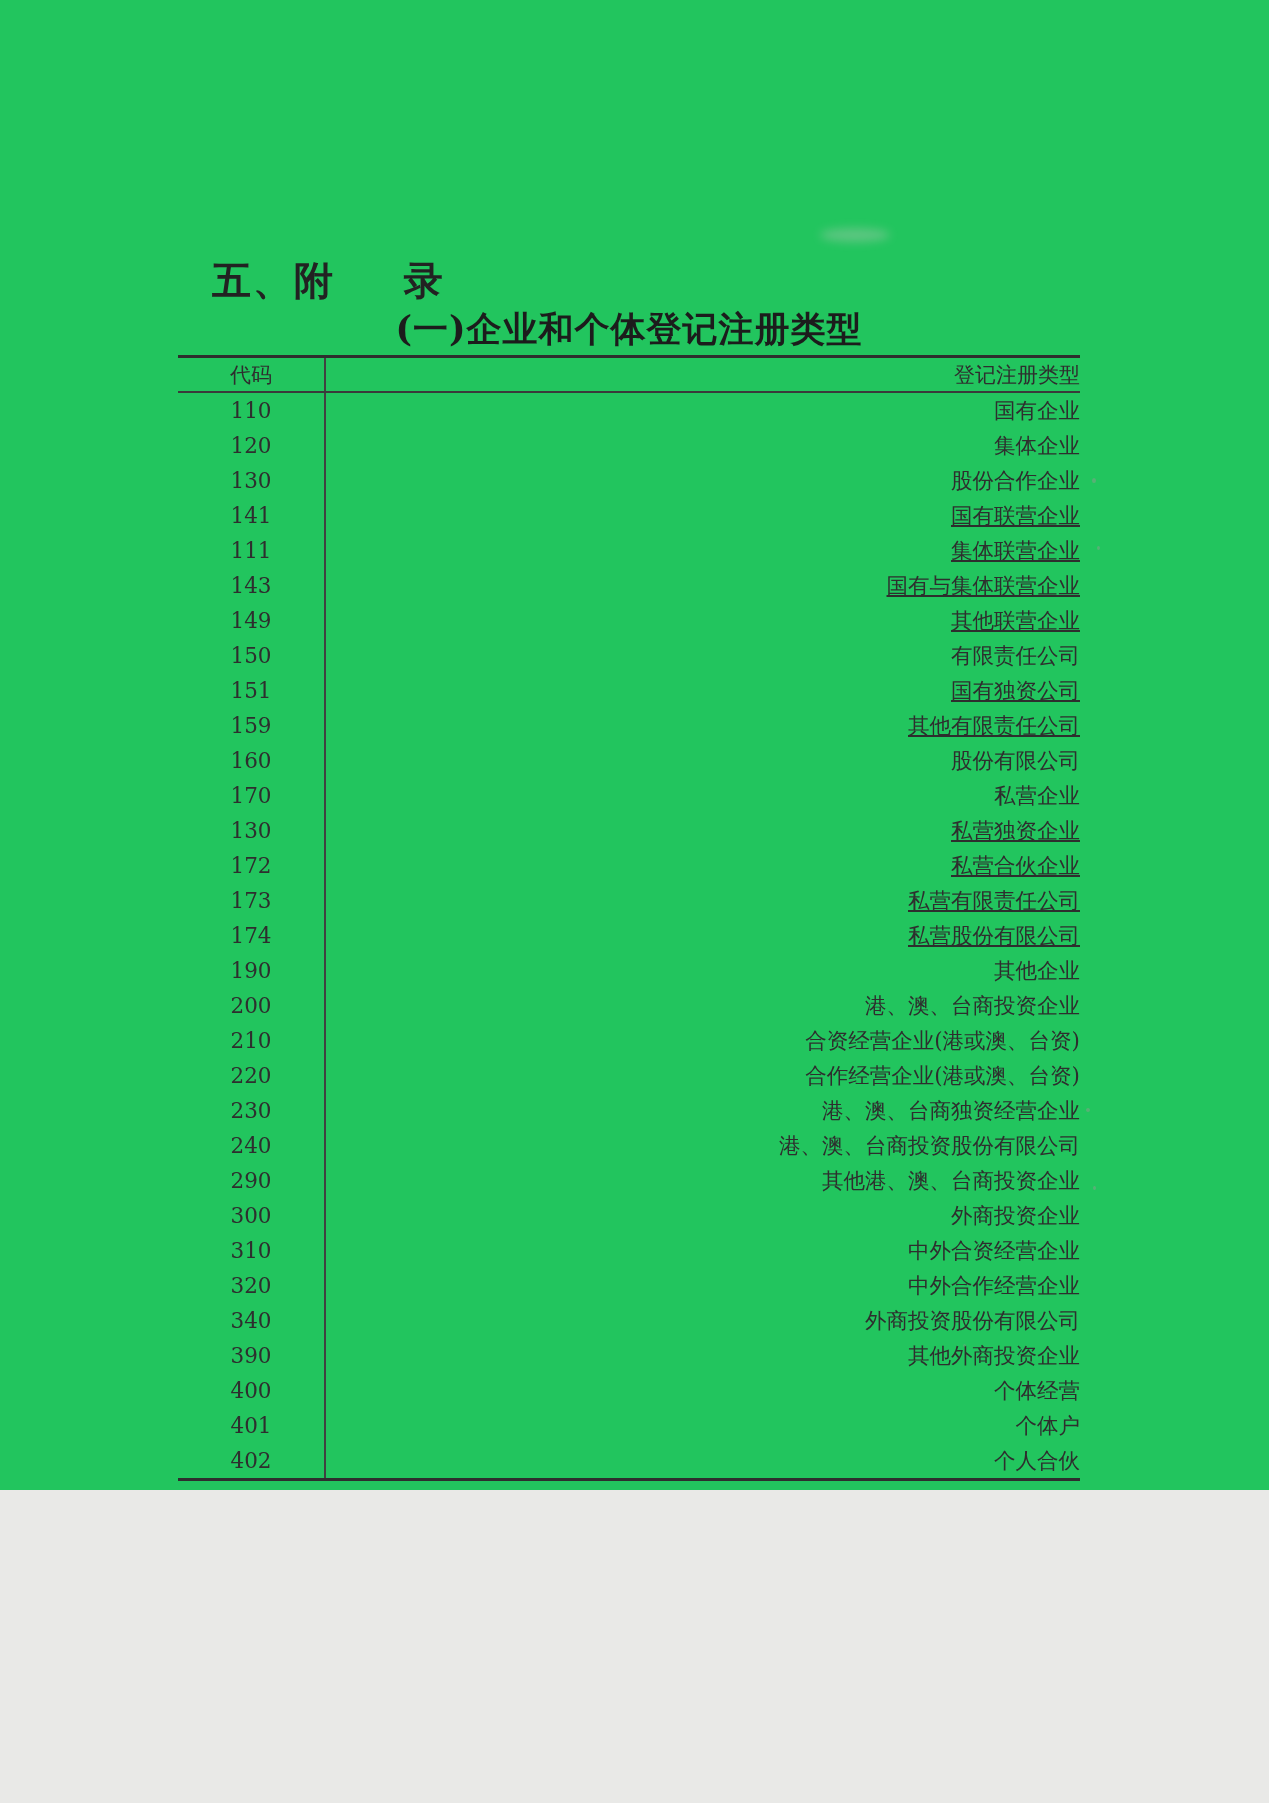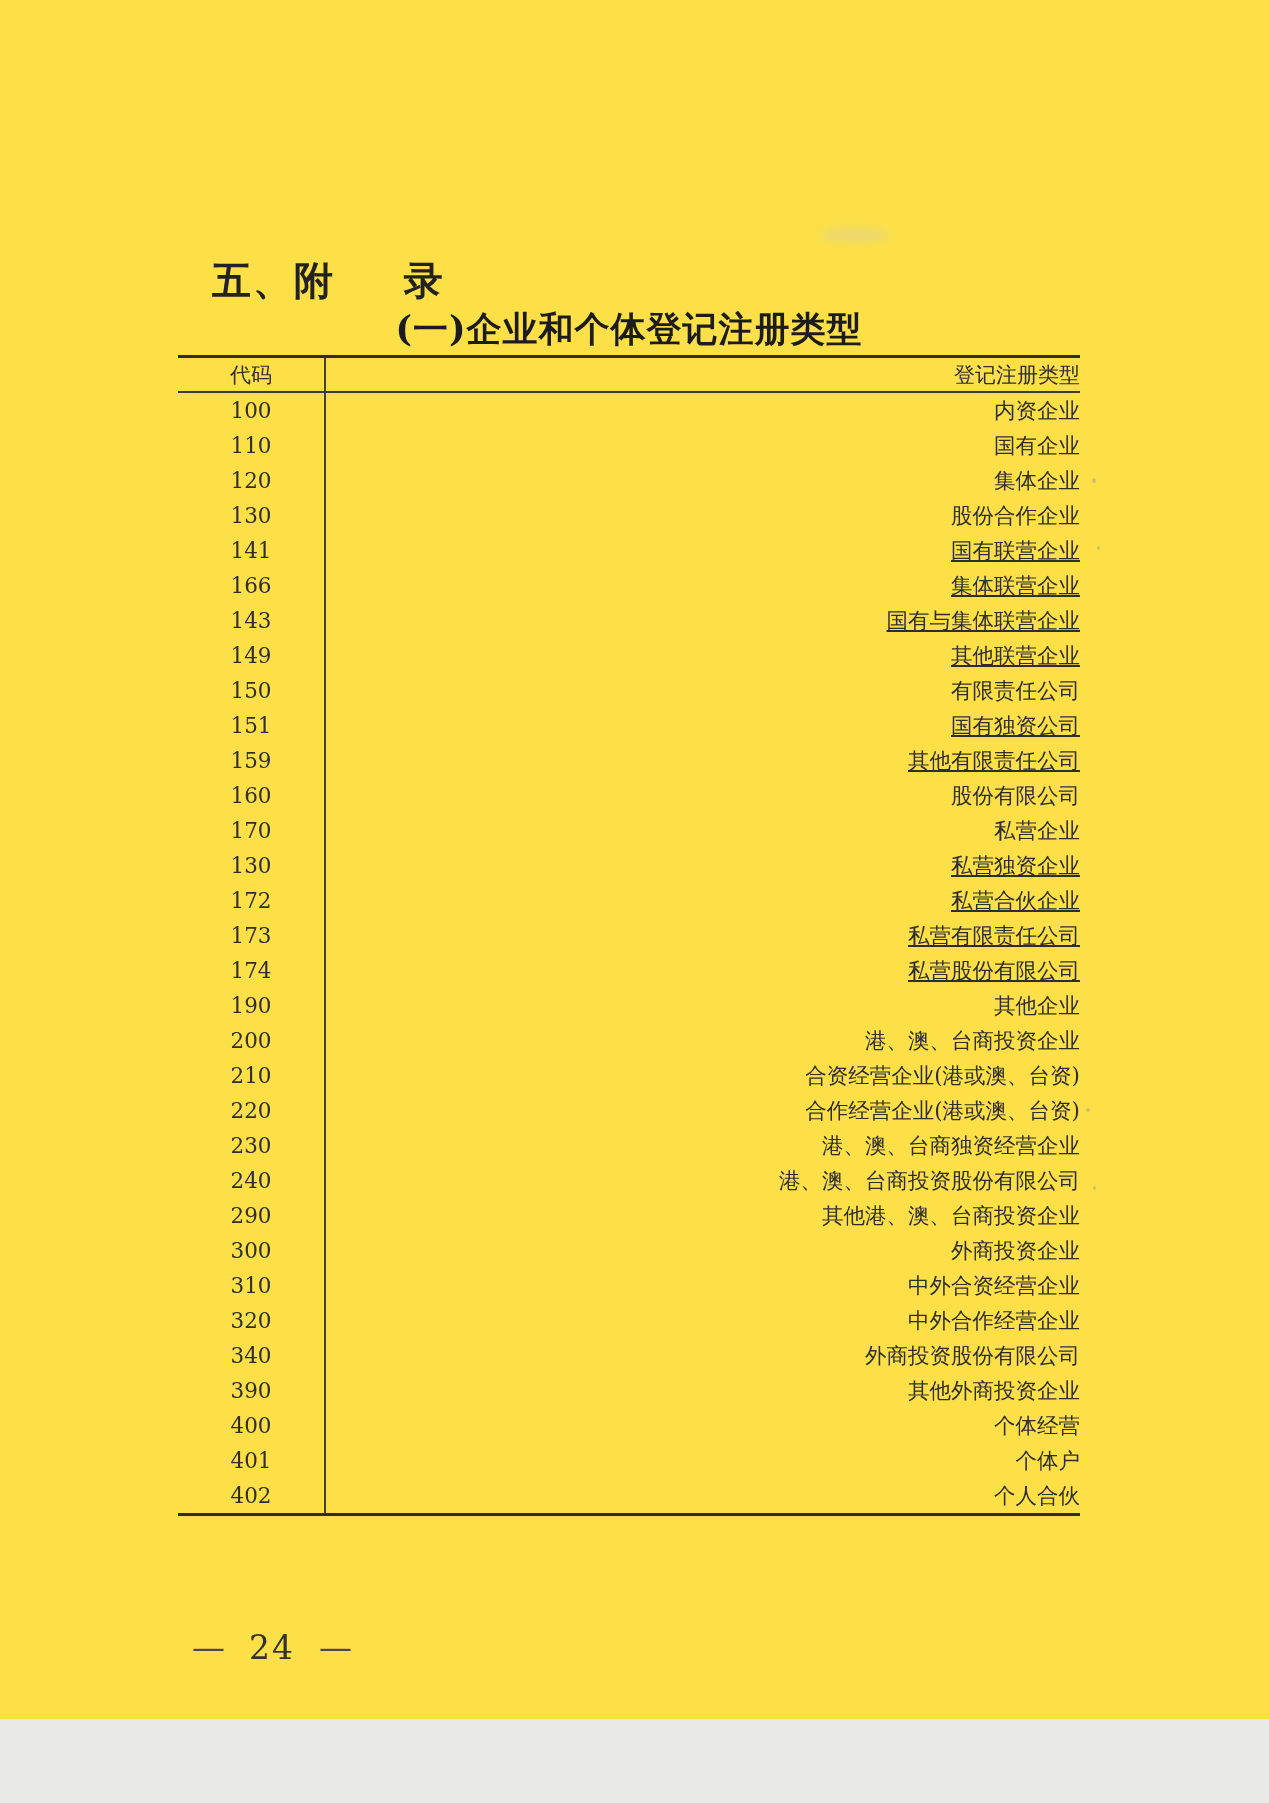--- a/index.html
+++ b/index.html
@@ -3,22 +3,22 @@
 <meta charset="utf-8">
 <style>
   html, body { margin:0; padding:0; }
   body {
     width:1269px; height:1803px;
     background:#e9e9e7;
     font-family:"DejaVu Serif","Liberation Serif",serif;
   }
   .page {
     position:relative;
-    width:1269px; height:1719px;
-    background:#fde047;
+    width:1269px; height:1490px;
+    background:#22c55e;
     color:#2c2c2c;
     overflow:hidden;
   }
 
   
   .section-heading {
     position:absolute;
     left:212px; top:254px;
     font-size:39px;
     font-weight:bold;
@@ -126,24 +126,20 @@
         <col class="c-code">
         <col class="c-type">
       </colgroup>
     <thead>
       <tr>
         <th class="col-code">代码</th>
         <th class="col-type">登记注册类型</th>
       </tr>
     </thead>
     <tbody id="rows">
-  <tr>
-    <td class="col-code">100</td>
-    <td class="col-type indent-0">内资企业</td>
-  </tr>
 
   <tr>
     <td class="col-code">110</td>
     <td class="col-type indent-1">国有企业</td>
   </tr>
 
   <tr>
     <td class="col-code">120</td>
     <td class="col-type indent-1">集体企业</td>
   </tr>
@@ -153,21 +149,21 @@
     <td class="col-type indent-1">股份合作企业</td>
   </tr>
 
 
   <tr>
     <td class="col-code">141</td>
     <td class="col-type indent-2">国有联营企业</td>
   </tr>
 
   <tr>
-    <td class="col-code">166</td>
+    <td class="col-code">111</td>
     <td class="col-type indent-2">集体联营企业</td>
   </tr>
 
   <tr>
     <td class="col-code">143</td>
     <td class="col-type indent-2">国有与集体联营企业</td>
   </tr>
 
   <tr>
     <td class="col-code">149</td>

